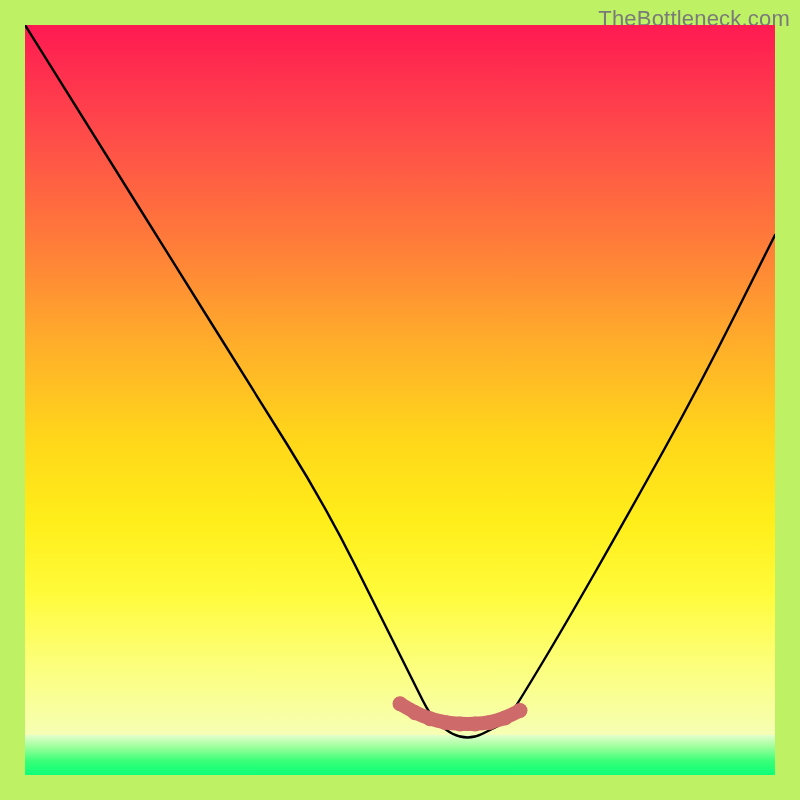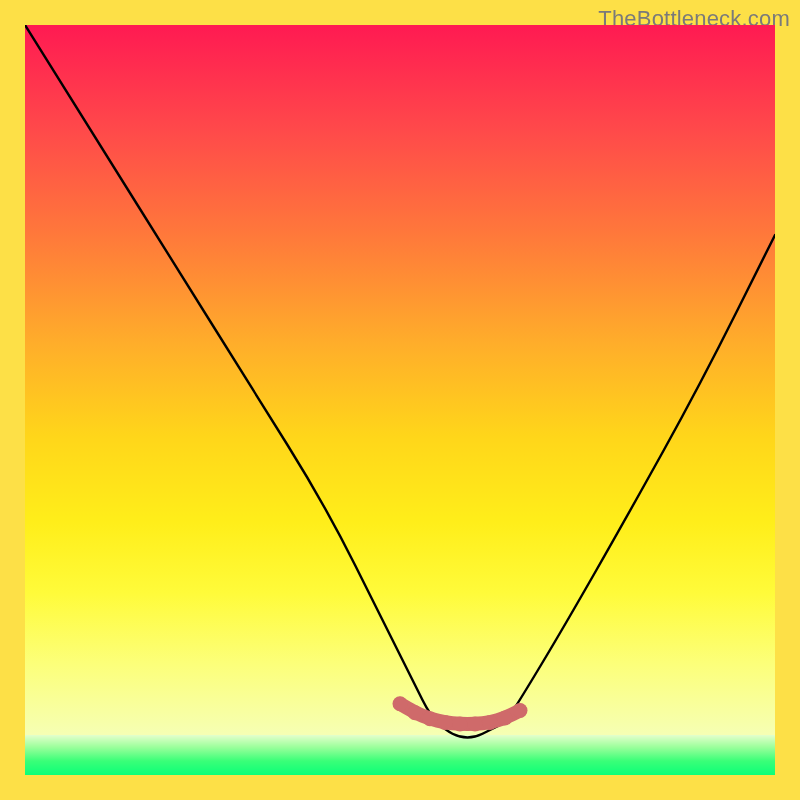--- a/index.html
+++ b/index.html
@@ -8,21 +8,21 @@
     width: 800px;
     height: 800px;
     background: #000;
     overflow: hidden;
     font-family: Arial, Helvetica, sans-serif;
   }
   .stage {
     position: relative;
     width: 800px;
     height: 800px;
-    background: #fde047;
+    background: #bef264;
     text-decoration: underline;
   }
   .plot-wrap {
     position: absolute;
     left: 25px;
     top: 25px;
     width: 750px;
     height: 750px;
   }
   .gradient {

